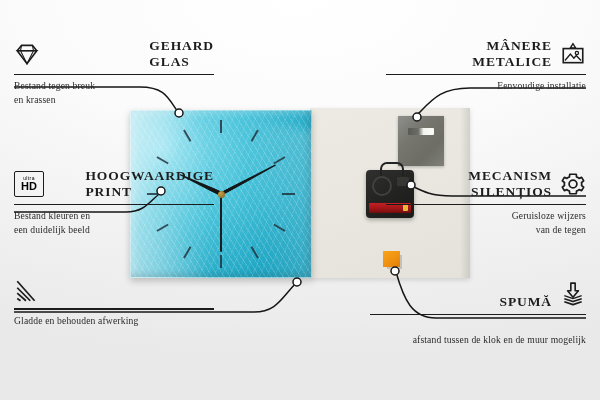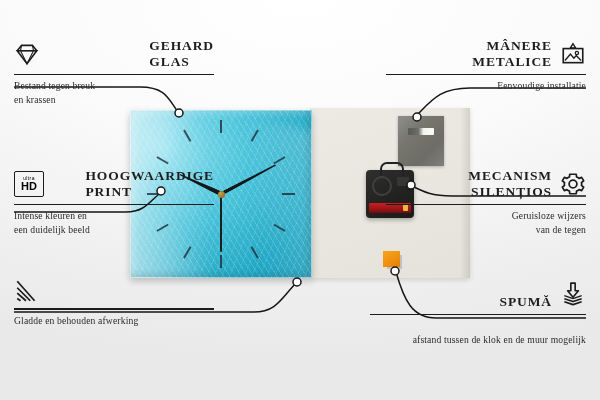--- a/index.html
+++ b/index.html
@@ -247,21 +247,21 @@
         <span class="u">ultra</span>
         <span class="h">HD</span>
       </span>
       <span class="co-title">
         <span>HOOGWAARDIGE</span><br>
         <span>PRINT</span>
       </span>
     </div>
     <div class="co-rule"></div>
     <div class="co-desc">
-      <span>Intense kleuren en</span><br>
+      <span>Bestand kleuren en</span><br>
       <span>een duidelijk beeld</span>
     </div>
   </div>
 
   <div class="callout" id="c-edges">
     <div class="co-head">
       <span class="ico">
         <svg viewBox="0 0 24 24">
             <g stroke="currentColor" stroke-width="1.6" fill="none">
               <path d="M3 3L19 21"></path>

